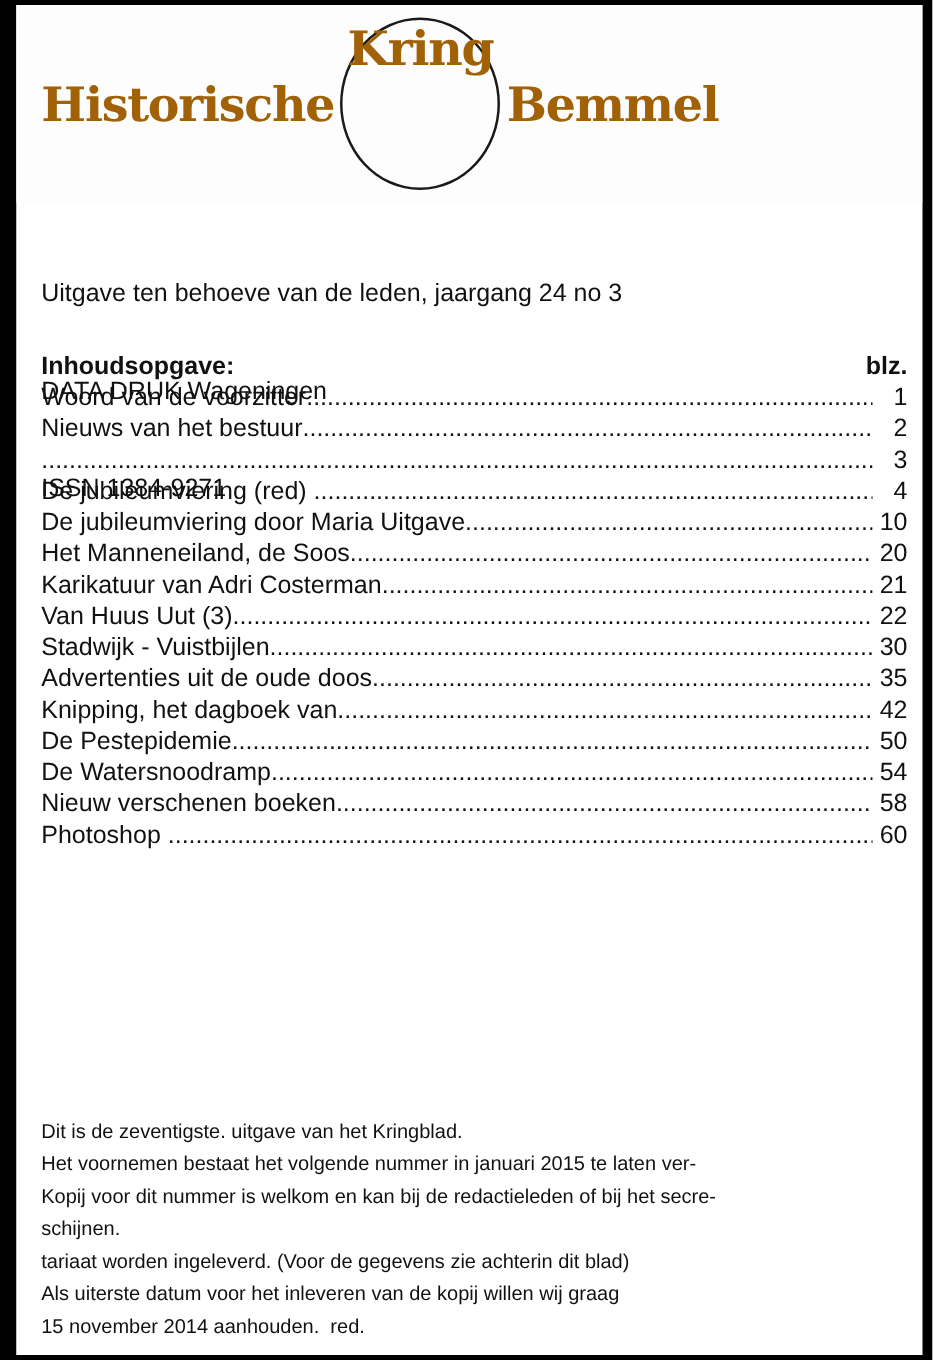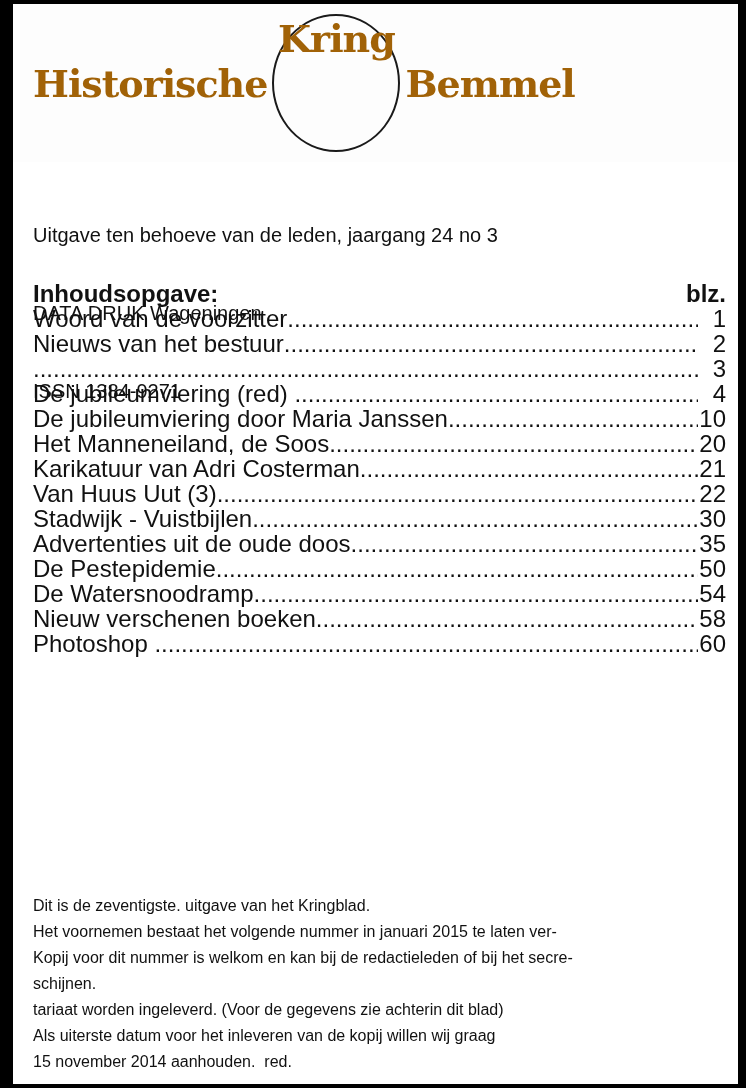--- a/index.html
+++ b/index.html
@@ -59,21 +59,21 @@
     line-height: 26px;
     white-space: pre;
   }
 
   
   .toc {
     position: absolute;
     top: 277px;
     left: 20px;
     right: 12px;
-    font-size: 24px;
+    font-size: 20px;
     line-height: 25px;
   }
   .toc-header {
     display: flex;
     justify-content: space-between;
     align-items: baseline;
     font-weight: bold;
   }
   .toc-row { display: flex; align-items: flex-end; }
   .toc-title { flex: 0 0 auto; white-space: pre; }
@@ -143,21 +143,21 @@
     <div class="toc-row">
         <span class="toc-dots"></span>
         <span class="toc-page">3</span>
     </div>
     <div class="toc-row">
       <span class="toc-title">De jubileumviering (red) </span>
         <span class="toc-dots"></span>
         <span class="toc-page">4</span>
     </div>
     <div class="toc-row">
-      <span class="toc-title">De jubileumviering door Maria Janssen</span>
+      <span class="toc-title">De jubileumviering door Maria Uitgave</span>
         <span class="toc-dots"></span>
         <span class="toc-page">10</span>
     </div>
     <div class="toc-row">
       <span class="toc-title">Het Manneneiland, de Soos</span>
         <span class="toc-dots"></span>
         <span class="toc-page">20</span>
     </div>
     <div class="toc-row">
       <span class="toc-title">Karikatuur van Adri Costerman</span>
@@ -171,20 +171,25 @@
     </div>
     <div class="toc-row">
       <span class="toc-title">Stadwijk - Vuistbijlen</span>
         <span class="toc-dots"></span>
         <span class="toc-page">30</span>
     </div>
     <div class="toc-row">
       <span class="toc-title">Advertenties uit de oude doos</span>
         <span class="toc-dots"></span>
         <span class="toc-page">35</span>
+    </div>
+    <div class="toc-row">
+      <span class="toc-title">Knipping, het dagboek van</span>
+        <span class="toc-dots"></span>
+        <span class="toc-page">42</span>
     </div>
     <div class="toc-row">
       <span class="toc-title">De Pestepidemie</span>
         <span class="toc-dots"></span>
         <span class="toc-page">50</span>
     </div>
     <div class="toc-row">
       <span class="toc-title">De Watersnoodramp</span>
         <span class="toc-dots"></span>
         <span class="toc-page">54</span>

